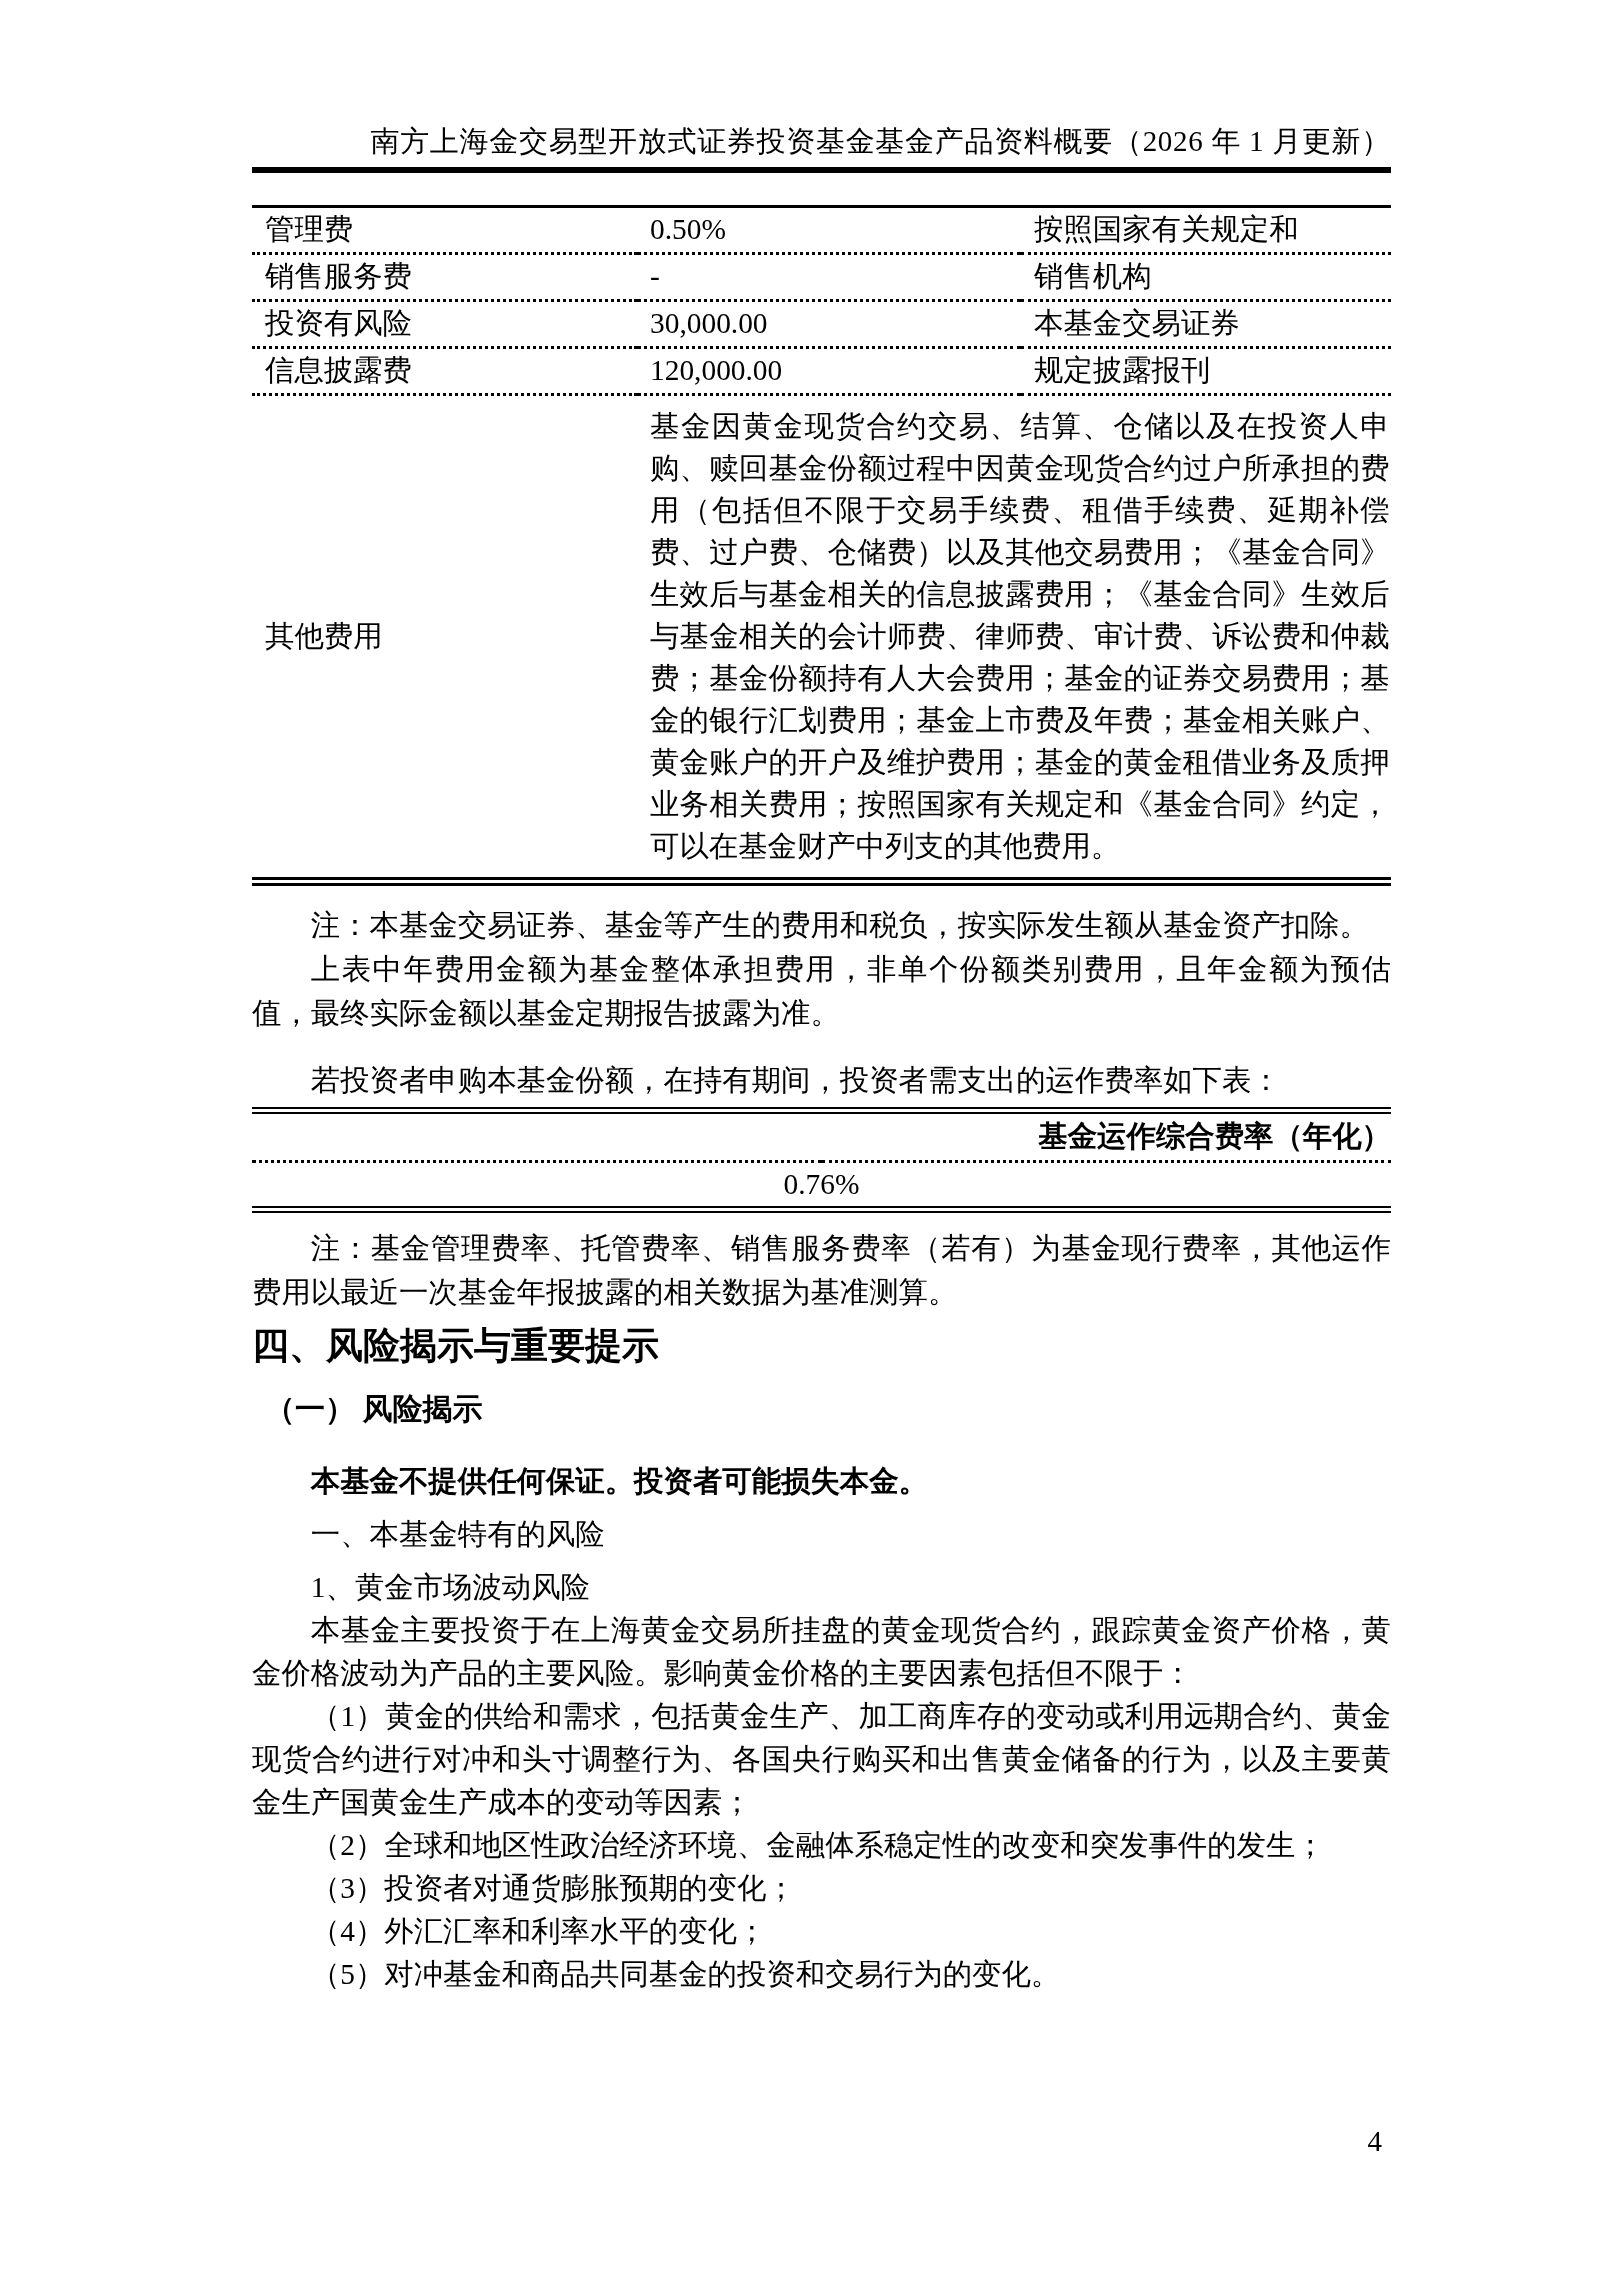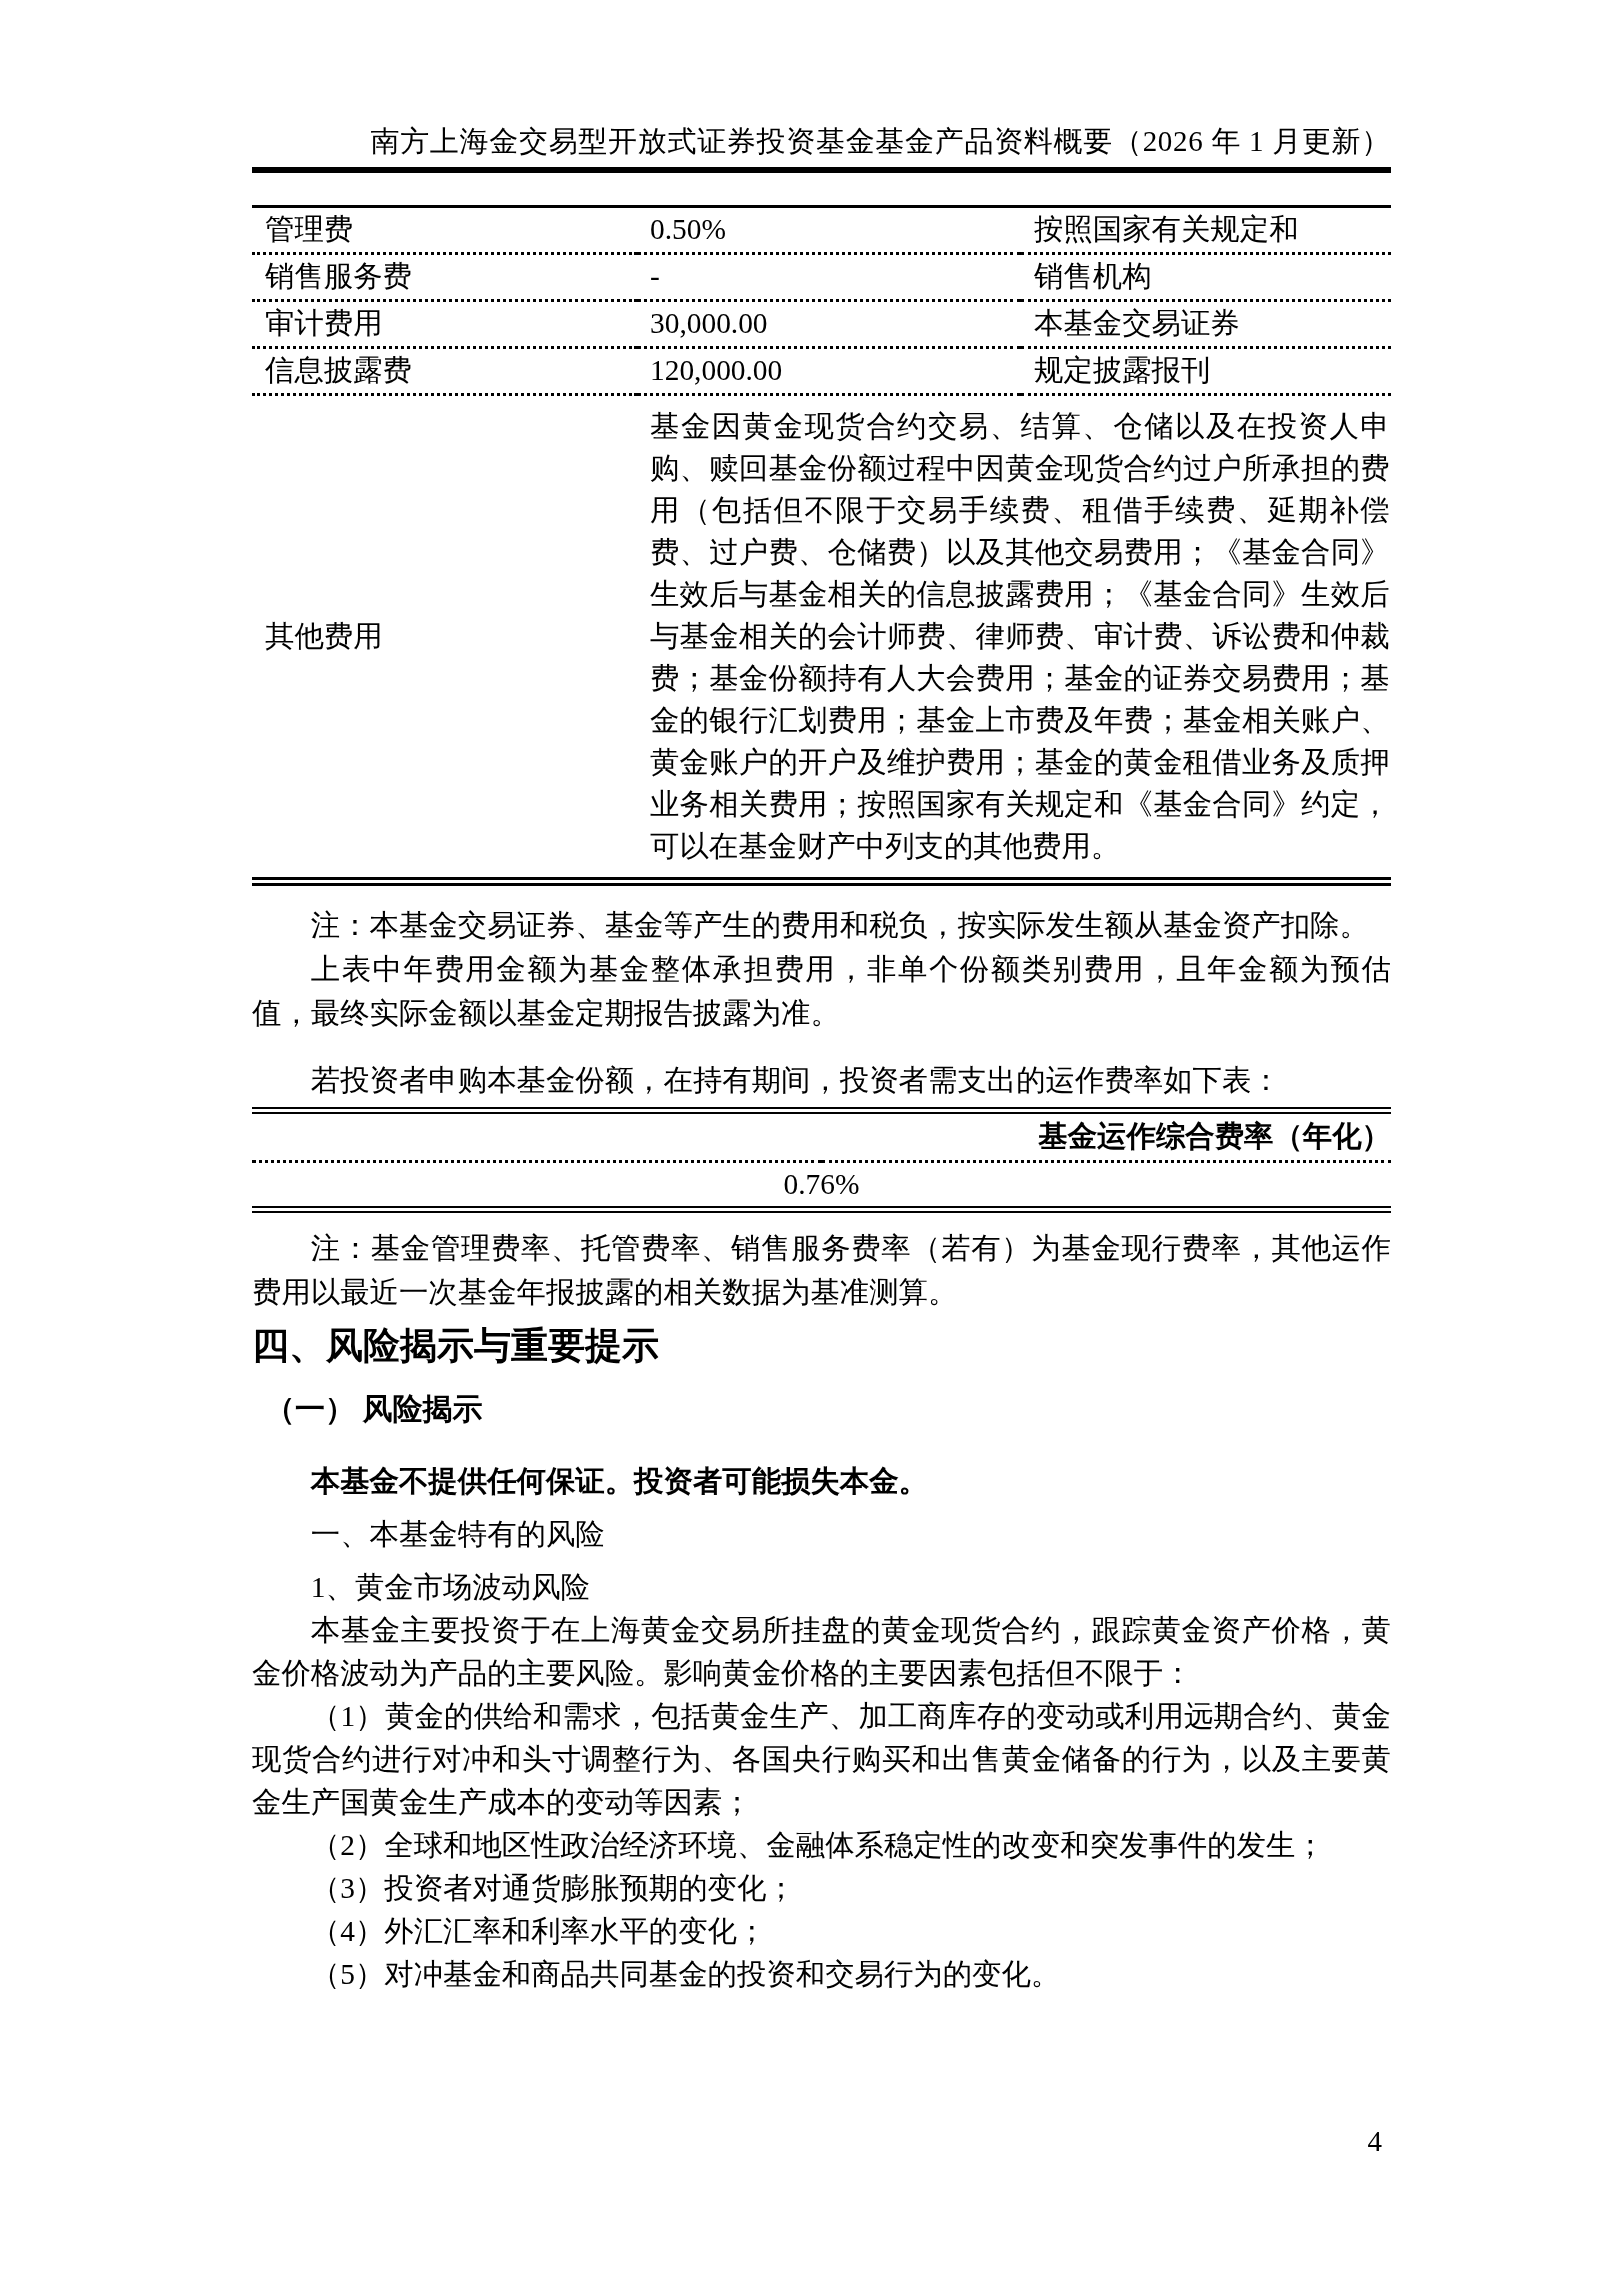--- a/index.html
+++ b/index.html
@@ -166,21 +166,21 @@
           <td>管理费</td>
           <td>0.50%</td>
           <td>按照国家有关规定和</td>
         </tr>
         <tr class="fee-row">
           <td>销售服务费</td>
           <td>-</td>
           <td>销售机构</td>
         </tr>
         <tr class="fee-row">
-          <td>审计费用</td>
+          <td>投资有风险</td>
           <td>30,000.00</td>
           <td>本基金交易证券</td>
         </tr>
         <tr class="fee-row">
           <td>信息披露费</td>
           <td>120,000.00</td>
           <td>规定披露报刊</td>
         </tr>
         <tr class="other-row">
           <td class="other-label">其他费用</td>

